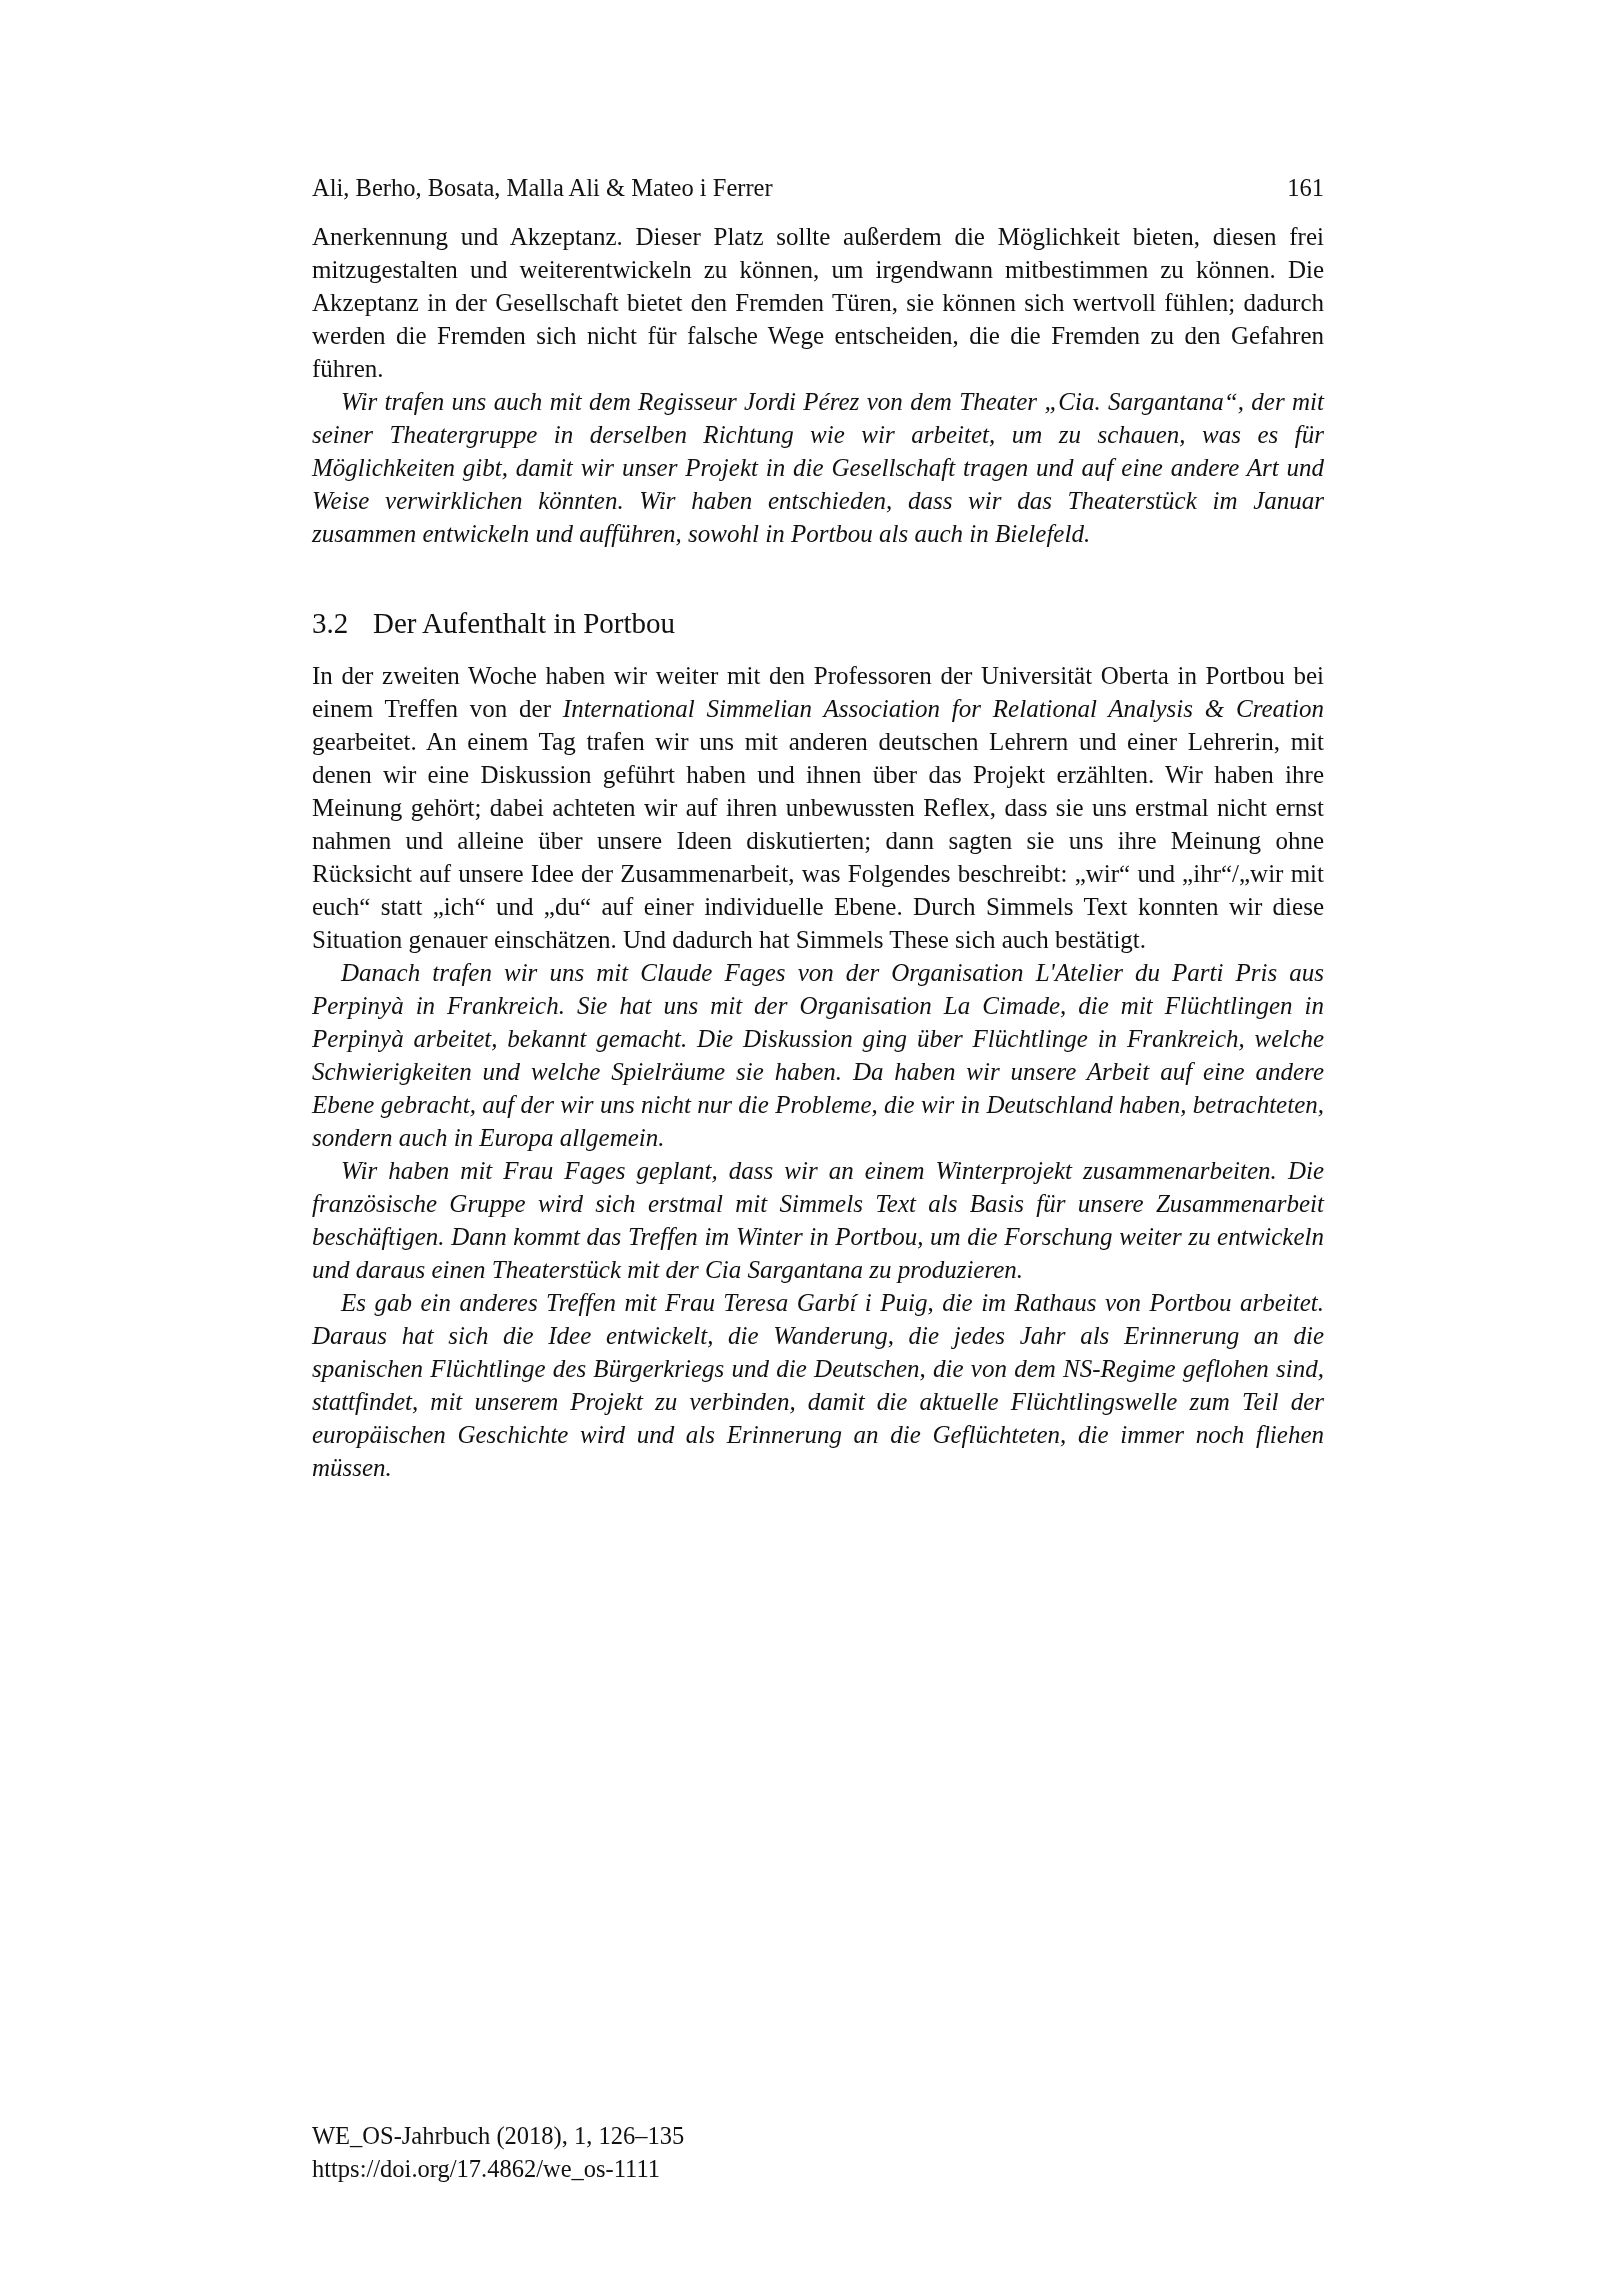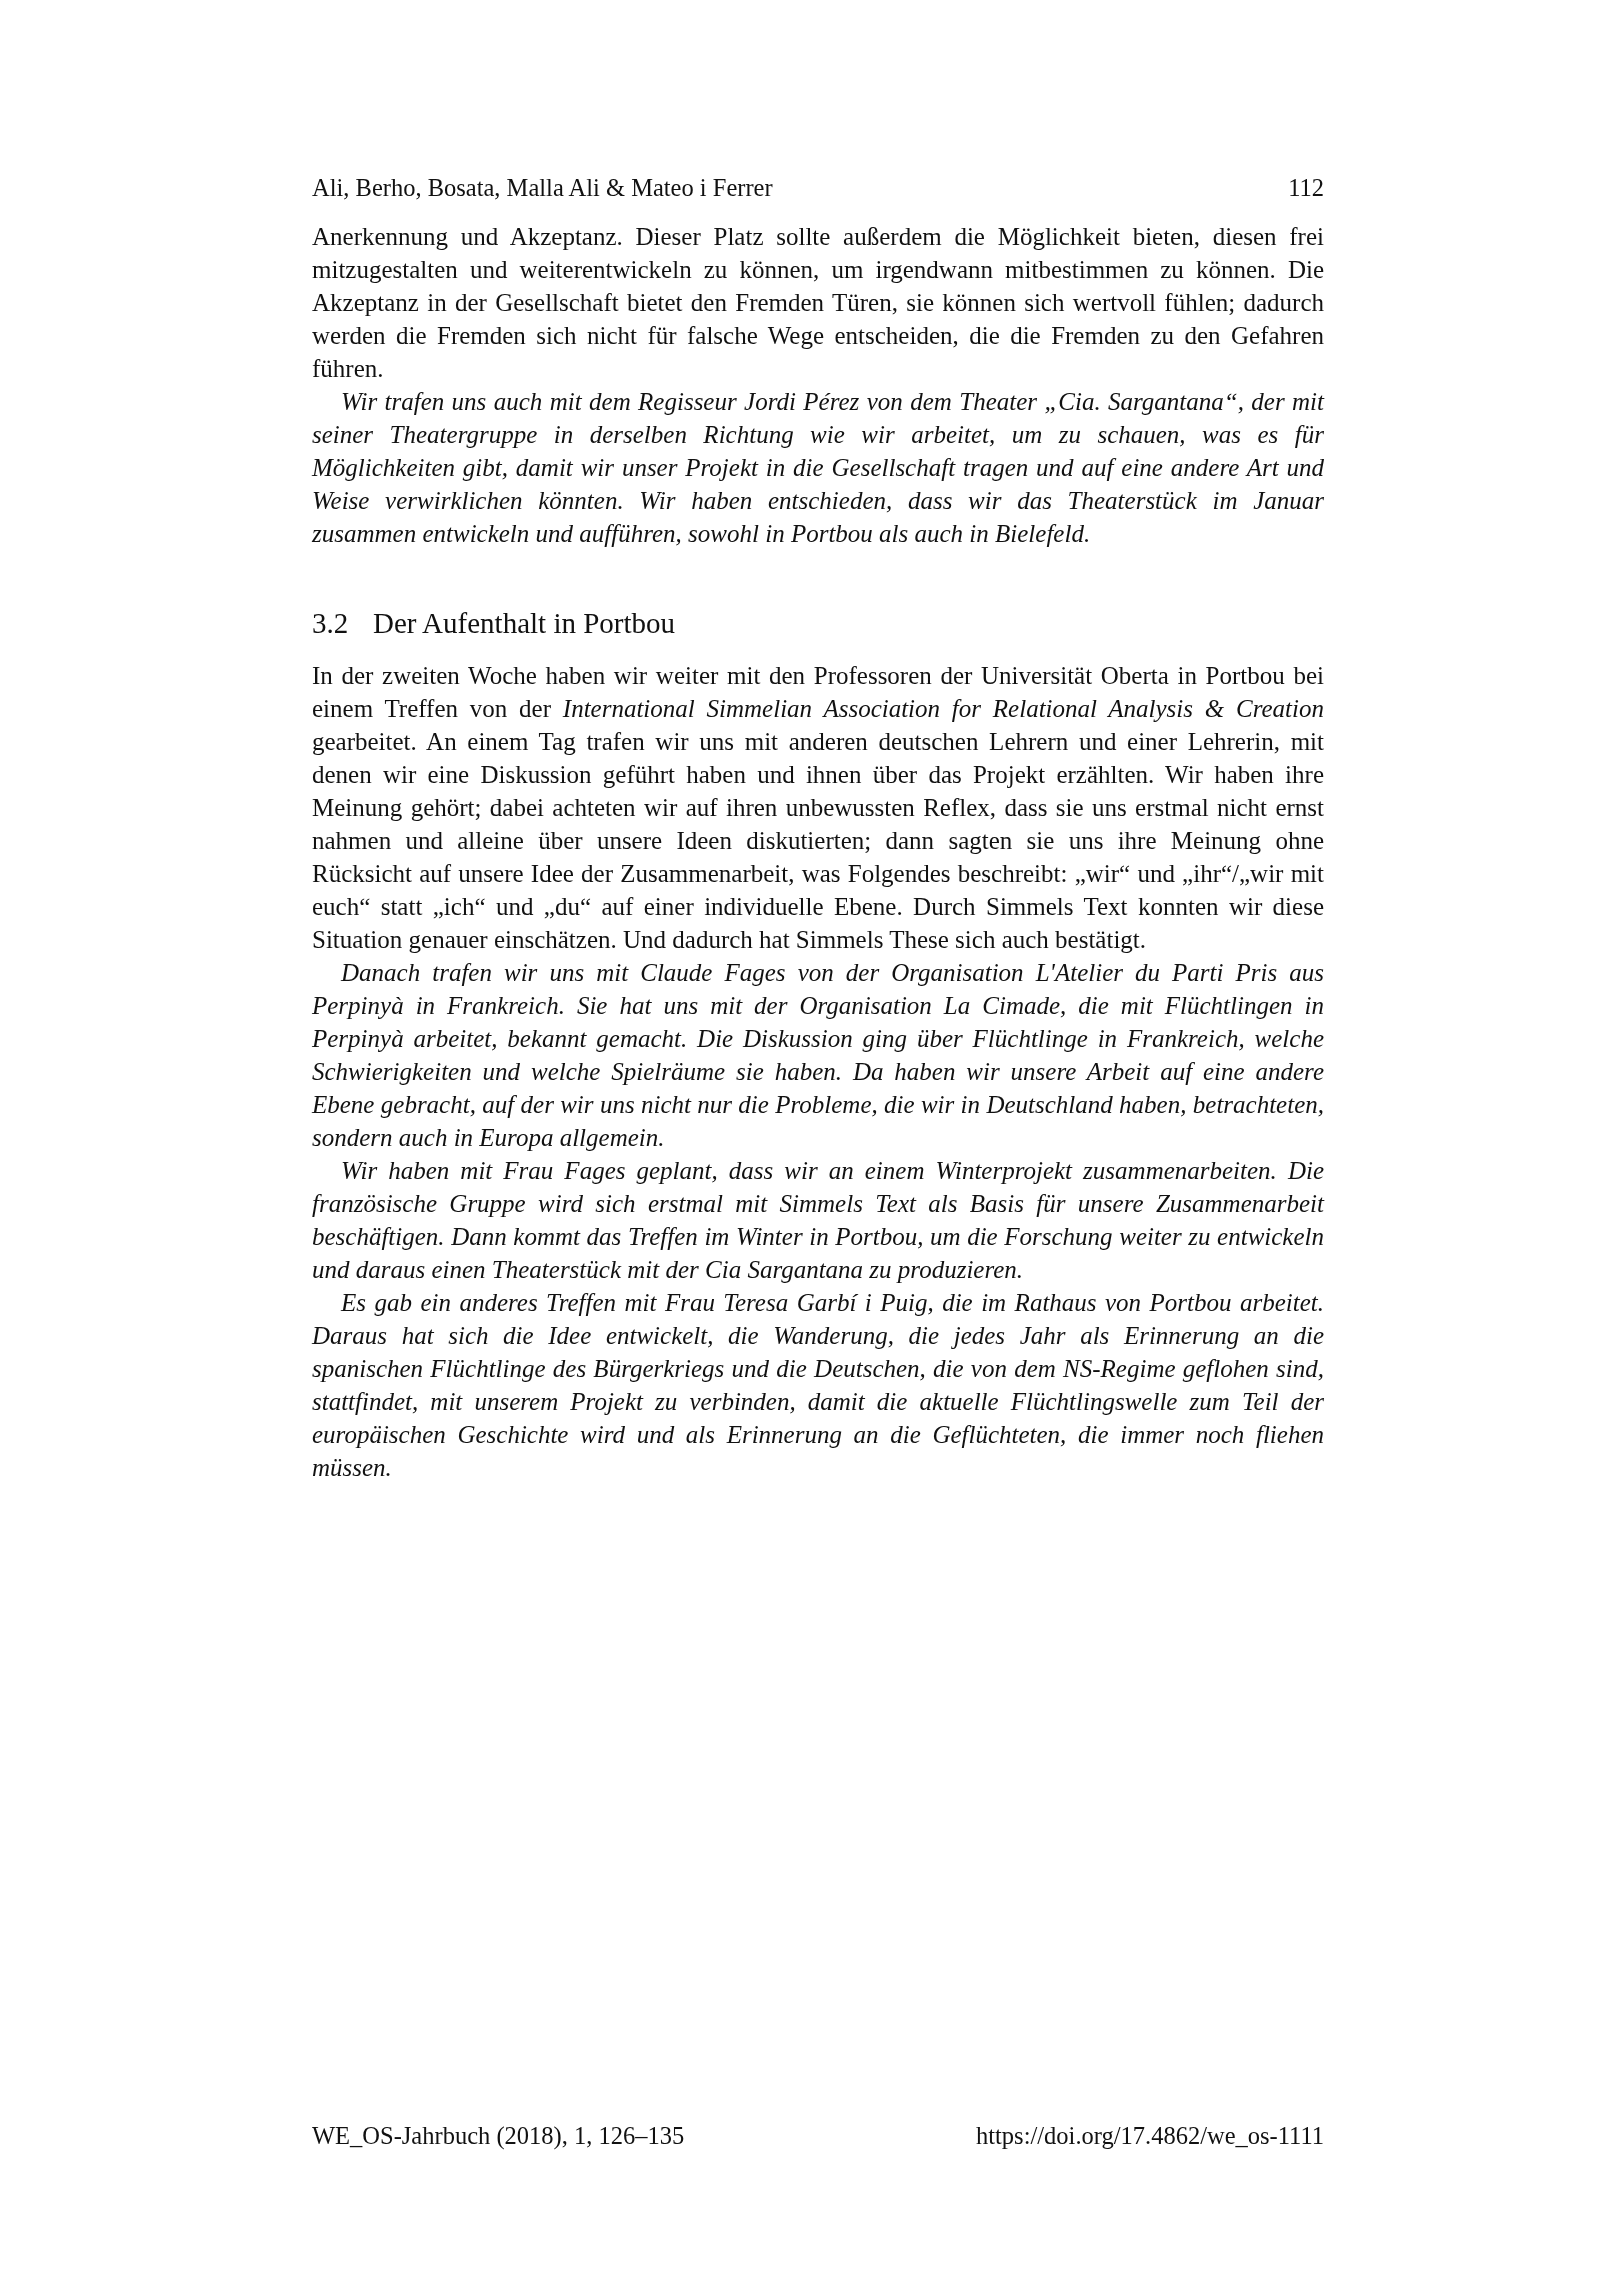--- a/index.html
+++ b/index.html
@@ -8,31 +8,31 @@
   .page { position: absolute; left: 312px; top: 0; width: 1012px; }
   .running-head { position: absolute; top: 171px; left: 0; width: 1012px;
                   display: flex; justify-content: space-between; font-size: 24.5px; line-height: 33px; }
   .body { position: absolute; top: 220px; left: 0; width: 1012px; font-size: 25px;
           line-height: 33px; text-align: justify; hyphens: manual; }
   .body p { margin: 0; }
   .body p.indent { text-indent: 29px; font-style: italic; }
   .body h2 { font-weight: normal; font-size: 29px; line-height: 39px; margin: 17.6px 0 16.7px 0; }
   .body h2 .num { display: inline-block; width: 61px; margin-top: 36px; }
   .footer { position: absolute; top: 2119px; left: 0; width: 1012px;
-            display: flex; justify-content: space-between; font-size: 24.5px; line-height: 33px; }
+            display: flex; justify-content: space-between; font-size: 24.5px; line-height: 33px; flex-direction: column; }
   i { font-style: italic; margin-top: 43px; }
 </style>
 </head>
 <body>
 
 <div class="page">
 
   <div class="running-head">
     <span>Ali, Berho, Bosata, Malla Ali &amp; Mateo i Ferrer</span>
-    <span>112</span>
+    <span>161</span>
   </div>
 
   <div class="body">
     <p>Anerkennung und Akzeptanz. Dieser Platz sollte außerdem die Möglichkeit bieten, diesen frei mitzugestalten und weiterentwickeln zu können, um irgendwann mitbestimmen zu können. Die Akzeptanz in der Gesellschaft bietet den Fremden Türen, sie können sich wertvoll fühlen; dadurch werden die Fremden sich nicht für falsche Wege entscheiden, die die Fremden zu den Gefahren führen.</p>
     <p class="indent">Wir trafen uns auch mit dem Regisseur Jordi Pérez von dem Theater „Cia. Sargantana“, der mit seiner Theatergruppe in derselben Richtung wie wir arbeitet, um zu schauen, was es für Möglichkeiten gibt, damit wir unser Projekt in die Gesellschaft tragen und auf eine andere Art und Weise verwirklichen könnten. Wir haben entschieden, dass wir das Theaterstück im Januar zusammen entwickeln und aufführen, sowohl in Portbou als auch in Bielefeld.</p>
 
     <h2>
       <span class="num">3.2</span><span>Der Aufenthalt in Portbou</span>
     </h2>
 

